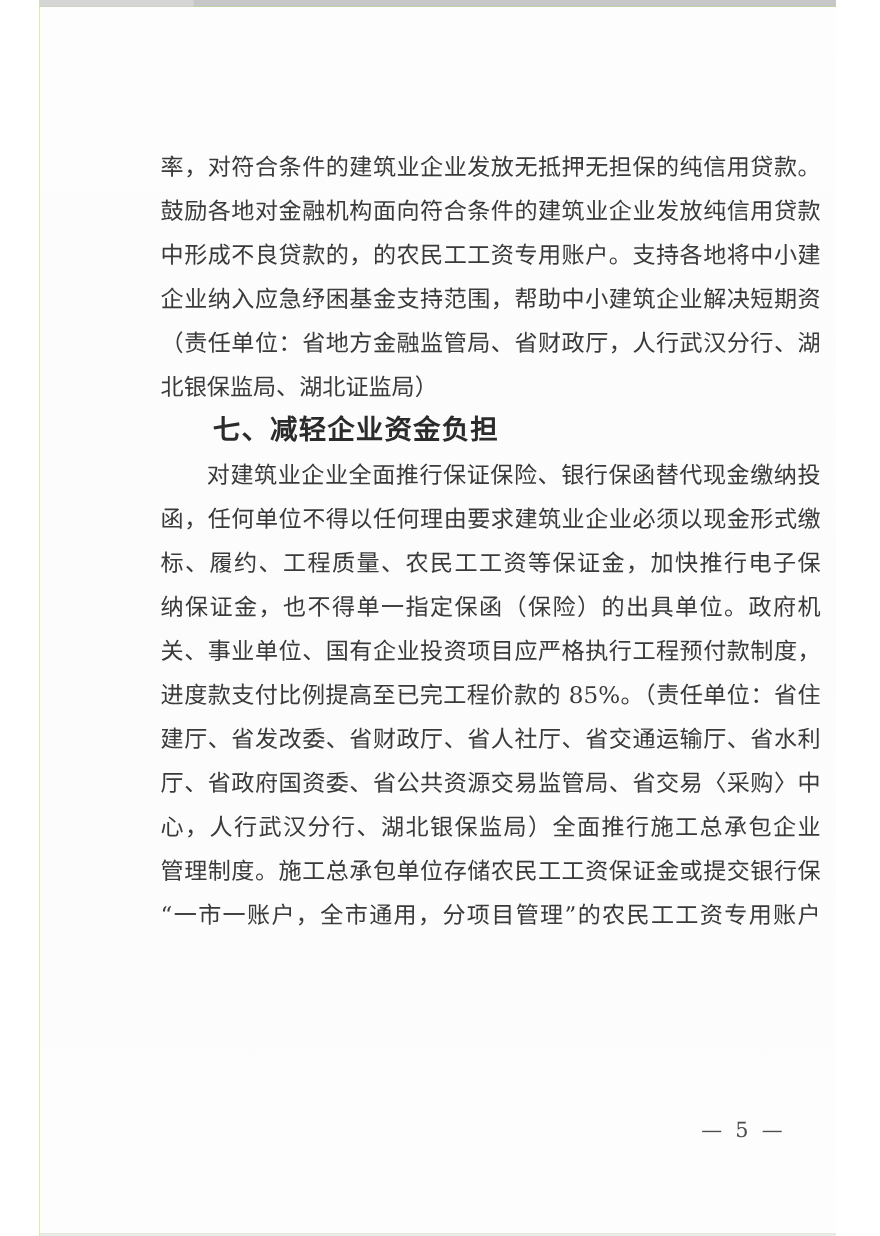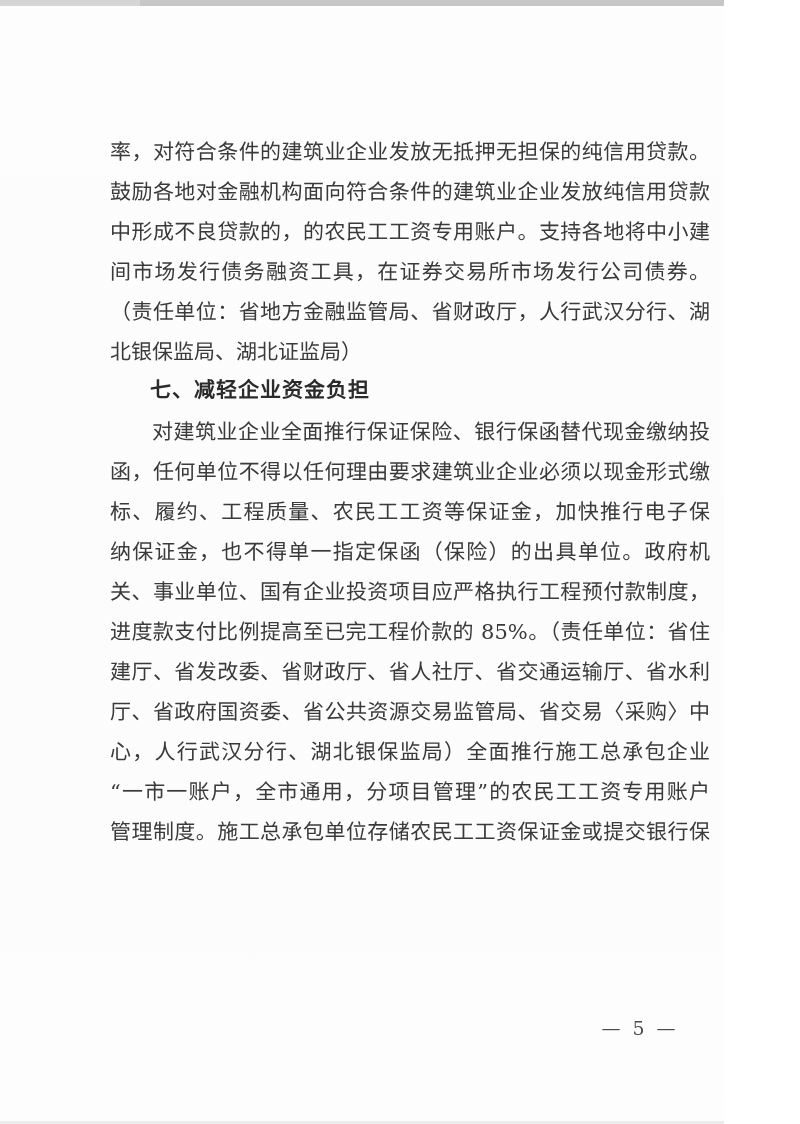--- a/index.html
+++ b/index.html
@@ -6,20 +6,21 @@
     margin: 0;
     padding: 0;
   }
   .viewport {
     position: relative;
     width: 724px;
     height: 1124px;
     background: #84cc16;
     overflow: hidden;
     font-family: "DejaVu Serif", "Liberation Serif", serif;
+    margin-left: 36px;
   }
   
   .scan-edge-top {
     position: absolute;
     top: 0; left: 0;
     width: 800px; height: 6px;
     background: #c7c7c7;
   }
   .scan-edge-top .lighter-notch {
     position: absolute;
@@ -57,24 +58,24 @@
     text-align-last: justify;
     font-weight: normal;
   }
   .line.para-end {
     text-align-last: left;
   }
   .line.indent {
     text-indent: 2em;
   }
   .line.heading {
-    font-family: Liberation Mono, monospace;
+    font-family: Liberation Serif, serif;
     font-weight: bold;
     color: #2b2b2b;
-    font-size: 21px;
+    font-size: 25px;
     text-align-last: left;
     text-indent: 1.9em;
     letter-spacing: 1px;
   }
   .page-number {
     position: absolute;
     left: 585px;
     top: 1013px;
     width: 110px;
     height: 30px;
@@ -91,35 +92,35 @@
 <div class="viewport">
   <div class="paper-sheen"></div>
   <div class="scan-edge-top">
     <div class="lighter-notch"></div>
   </div>
 
   <main class="text-block">
     <p class="line">率，对符合条件的建筑业企业发放无抵押无担保的纯信用贷款。</p>
     <p class="line">鼓励各地对金融机构面向符合条件的建筑业企业发放纯信用贷款</p>
     <p class="line">中形成不良贷款的，的农民工工资专用账户。支持各地将中小建筑</p>
-    <p class="line">间市场发行债务融资工具，在证券交易所市场发行公司债券。</p>
+    <p class="line">企业纳入应急纾困基金支持范围，帮助中小建筑企业解决短期资</p>
     <p class="line">（责任单位：省地方金融监管局、省财政厅，人行武汉分行、湖</p>
     <p class="line para-end">北银保监局、湖北证监局）</p>
 
     <h2 class="line heading">七、减轻企业资金负担</h2>
 
     <p class="line indent">对建筑业企业全面推行保证保险、银行保函替代现金缴纳投</p>
     <p class="line">函，任何单位不得以任何理由要求建筑业企业必须以现金形式缴</p>
     <p class="line">标、履约、工程质量、农民工工资等保证金，加快推行电子保</p>
     <p class="line">纳保证金，也不得单一指定保函（保险）的出具单位。政府机</p>
     <p class="line">关、事业单位、国有企业投资项目应严格执行工程预付款制度，</p>
     <p class="line">进度款支付比例提高至已完工程价款的 85%。（责任单位：省住</p>
     <p class="line">建厅、省发改委、省财政厅、省人社厅、省交通运输厅、省水利</p>
     <p class="line">厅、省政府国资委、省公共资源交易监管局、省交易〈采购〉中</p>
     <p class="line">心，人行武汉分行、湖北银保监局）全面推行施工总承包企业</p>
+    <p class="line">管理制度。施工总承包单位存储农民工工资保证金或提交银行保</p>
     <p class="line">“一市一账户，全市通用，分项目管理”的农民工工资专用账户</p>
-    <p class="line">管理制度。施工总承包单位存储农民工工资保证金或提交银行保</p>
   </main>
 
   <div class="page-number">— 5 —</div>
 
   <div class="scan-edge-bottom"></div>
 </div>
 
 </body></html>

